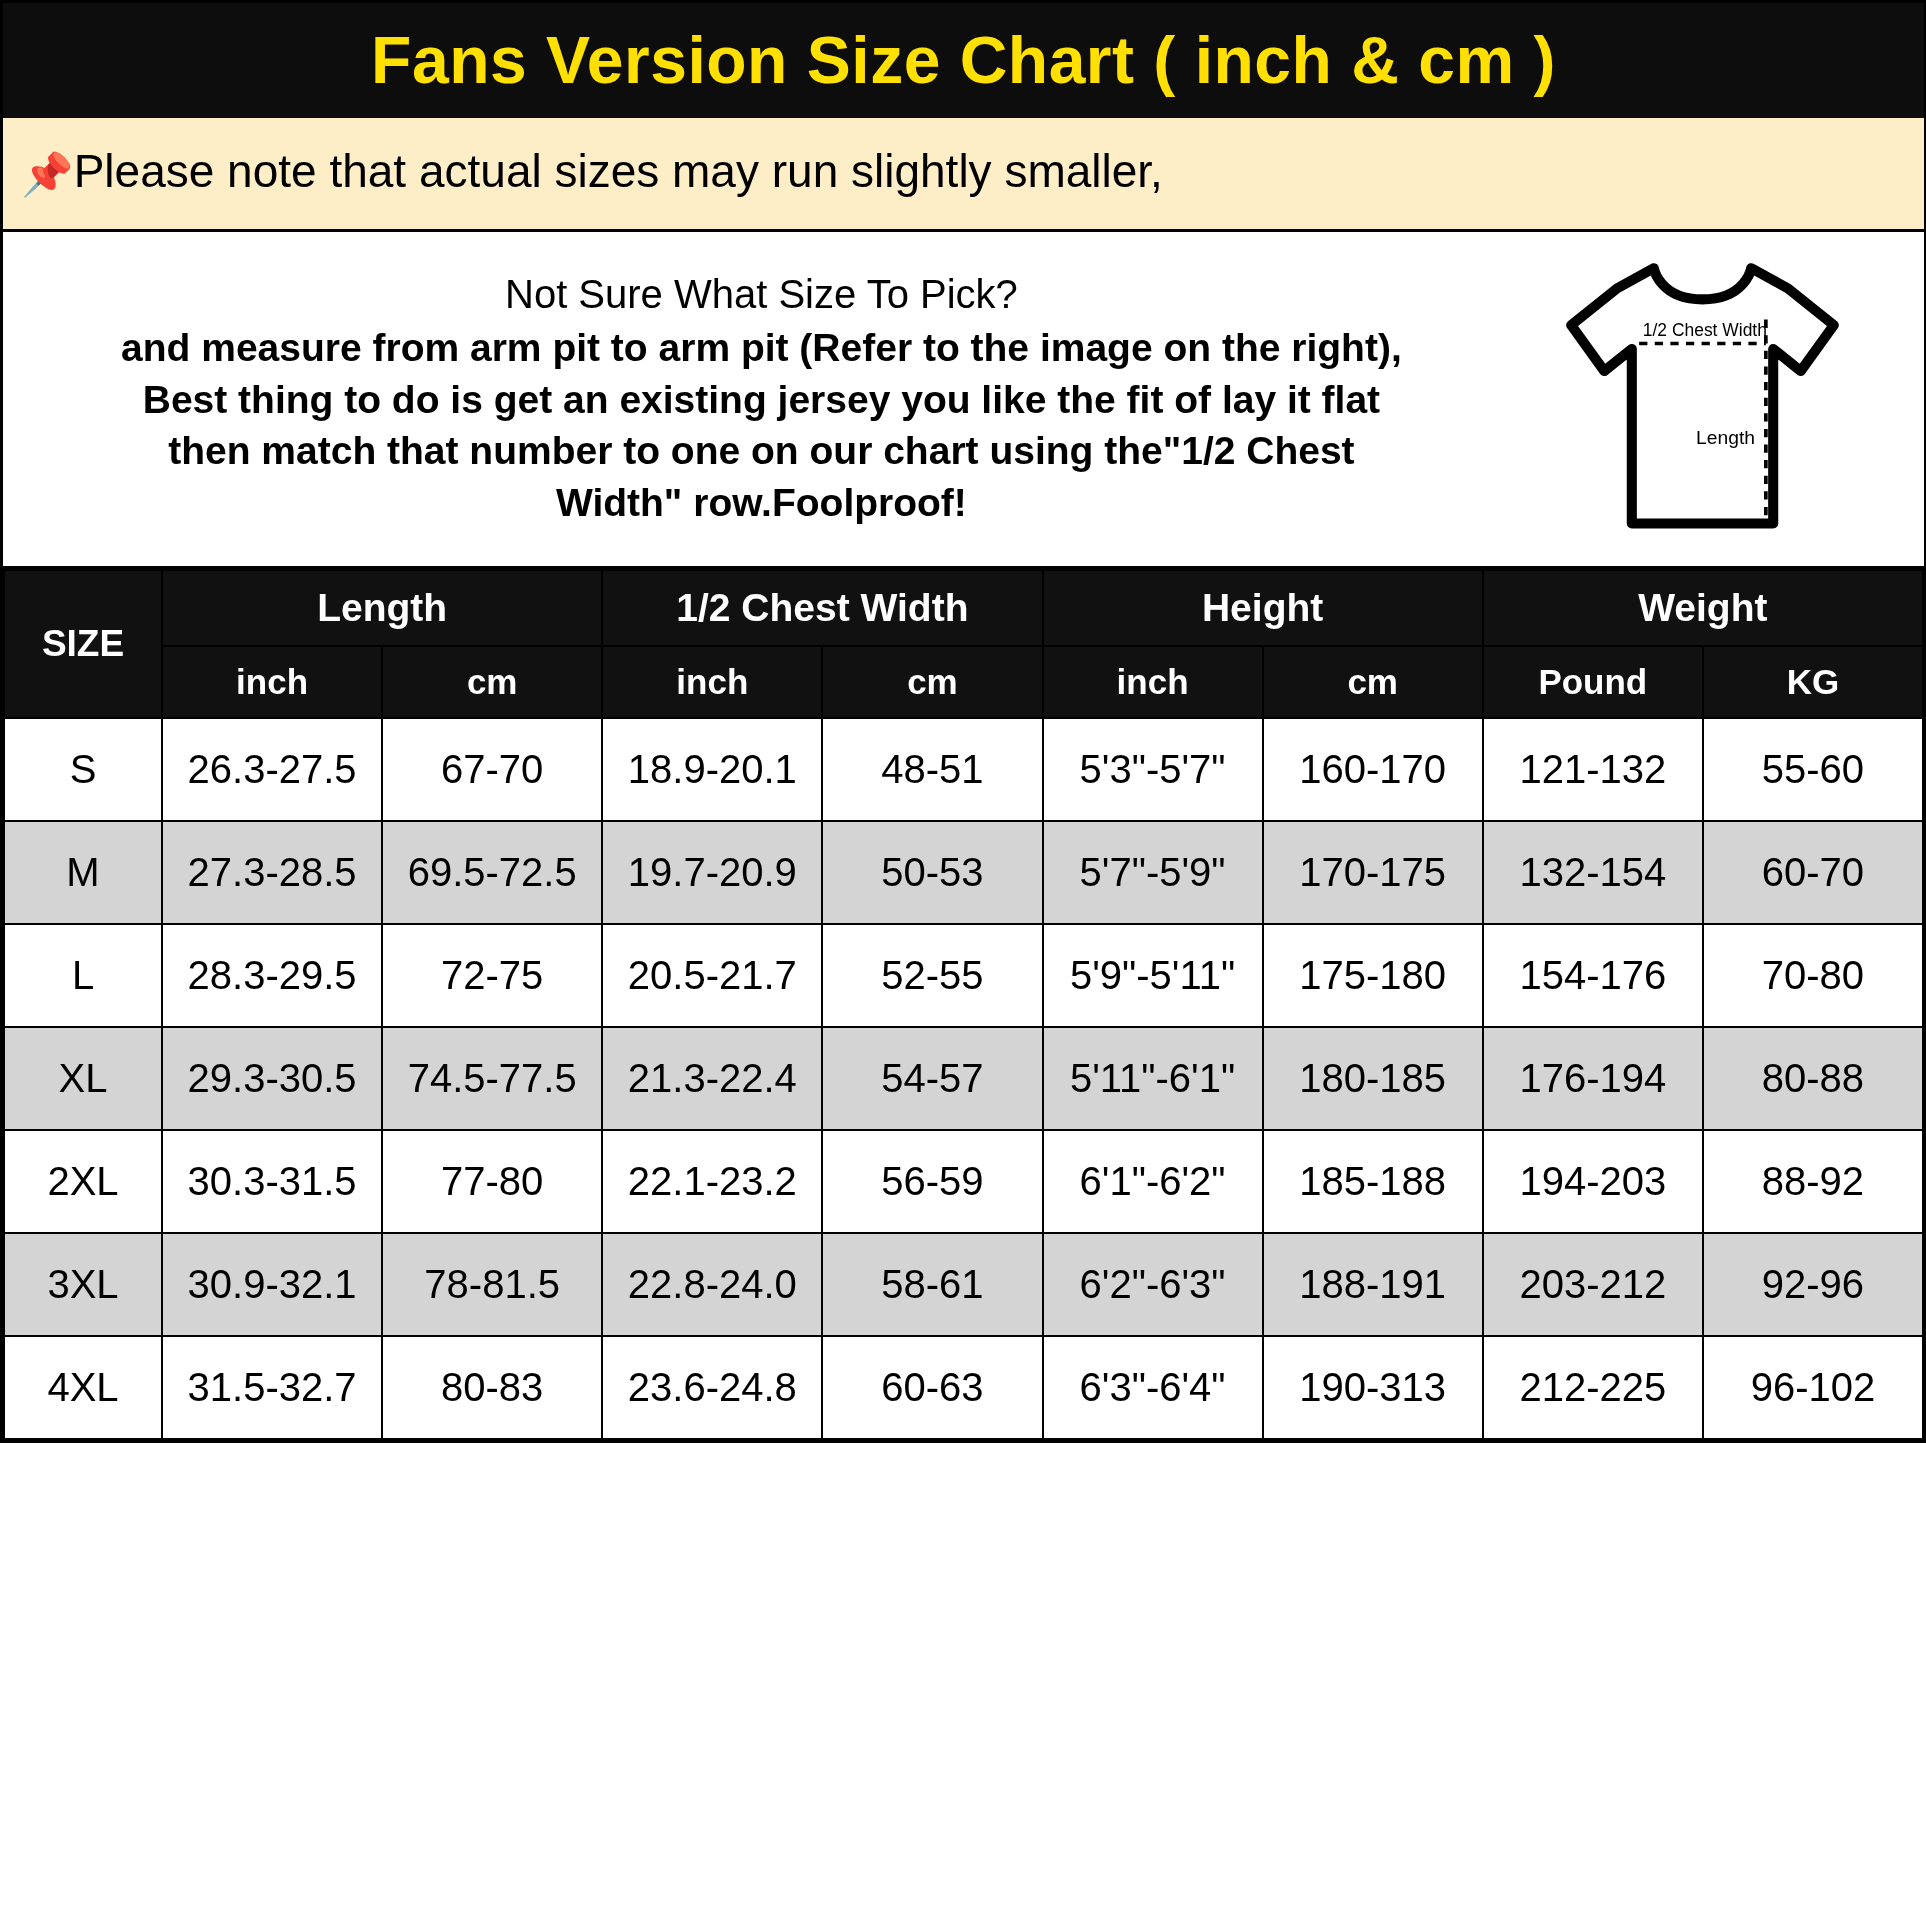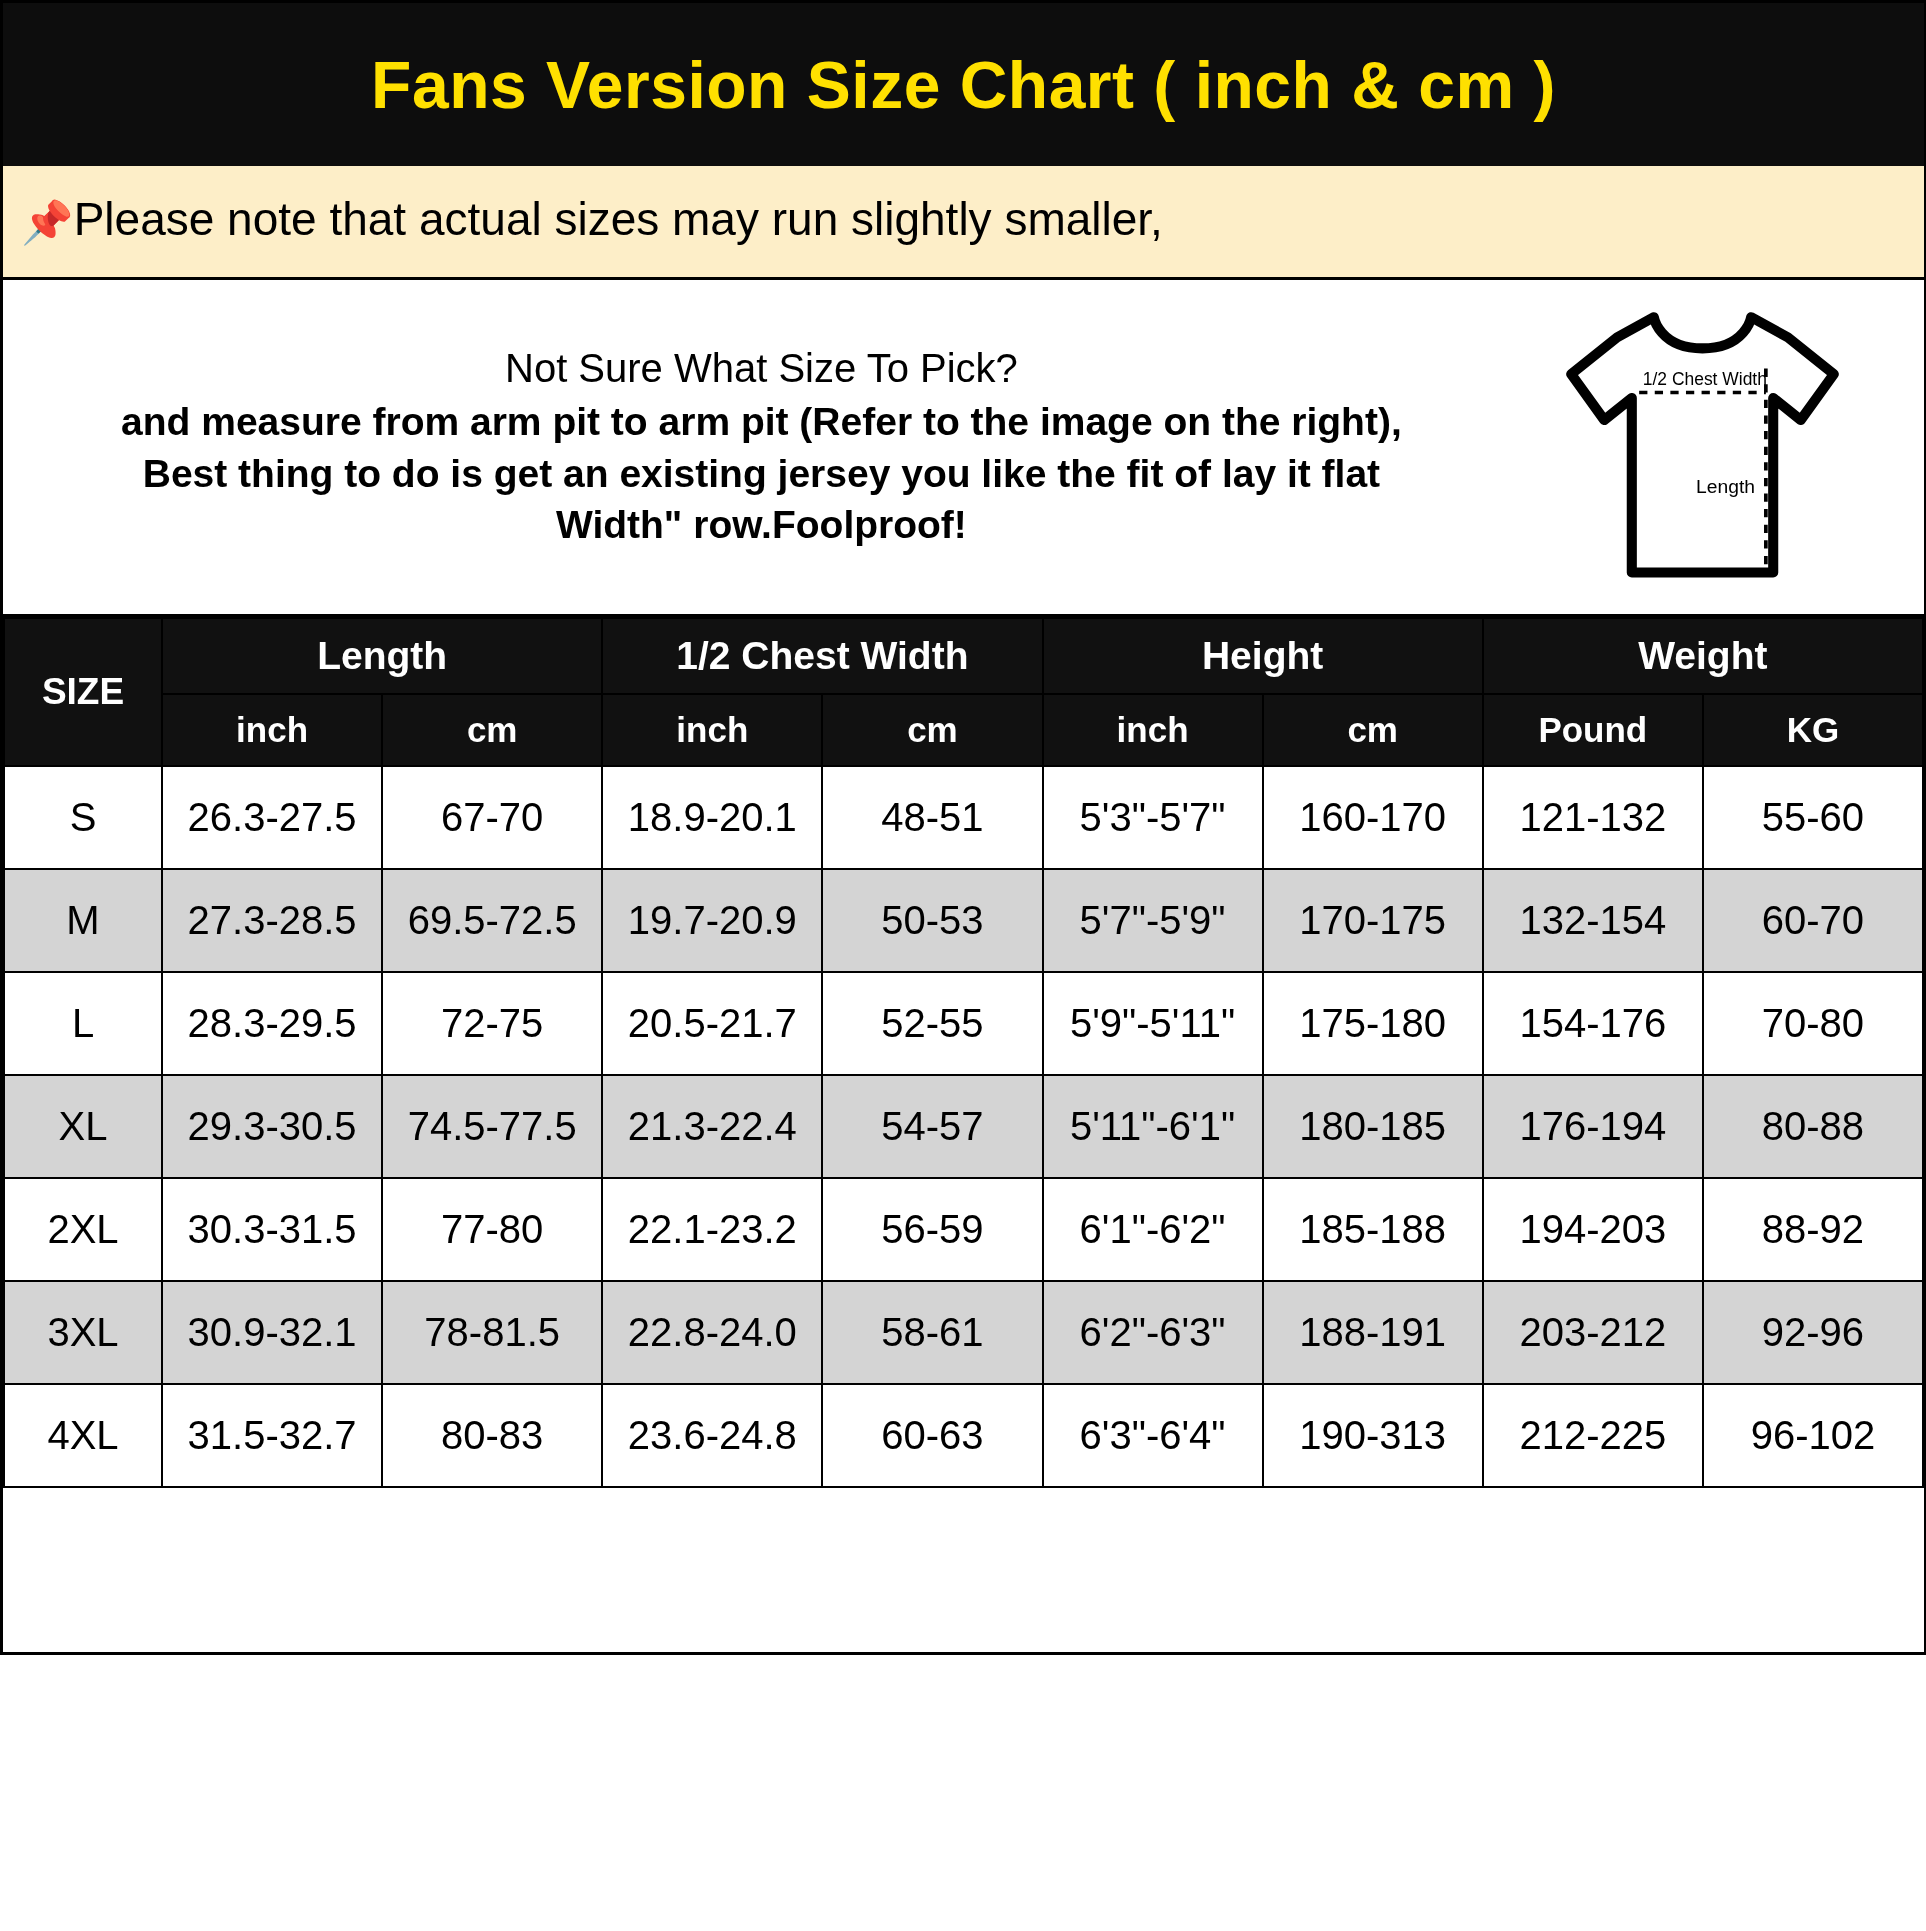--- a/index.html
+++ b/index.html
@@ -9,21 +9,21 @@
   }
   body {
     width: 1927px;
     height: 1931px;
     font-family: "Liberation Sans", sans-serif;
     color: #000000;
     overflow: hidden;
   }
   .page {
     width: 1927px;
-    height: 1655px;
+    height: 1443px;
     box-sizing: border-box;
     display: flex;
     flex-direction: column;
     border: 3.7px solid #000;
   }
 
   
   .title-bar {
     background: #0d0d0d;
     height: 163px;
@@ -148,20 +148,21 @@
     <div class="note-line">
       <span class="pin-icon">📌</span><span>Please note that actual sizes may run slightly smaller,</span>
     </div>
   </div>
 
   <div class="help-section">
     <div class="help-text">
       <div class="help-head">Not Sure What Size To Pick?</div>
       <div class="help-body">and measure from arm pit to arm pit (Refer to the image on the right),</div>
       <div class="help-body">Best thing to do is get an existing jersey you like the fit of lay it flat</div>
+      <div class="help-body">then match that number to one on our chart using the"1/2 Chest</div>
       <div class="help-body">Width" row.Foolproof!</div>
     </div>
     <div class="tee-wrap">
       <svg width="303" height="303" viewBox="0 0 330 330">
         <path d="M112 22 L72 44 L22 84 L58 134 L88 110 L88 300 L242 300 L242 110 L272 134 L308 84 L258 44 L218 22
                  C218 22 212 56 165 56 C118 56 112 22 112 22 Z" fill="#ffffff" stroke="#000000" stroke-width="11" stroke-linejoin="round"></path>
         <line x1="96" y1="104" x2="234" y2="104" stroke="#000" stroke-width="4" stroke-dasharray="9,8"></line>
         <line x1="234" y1="78" x2="234" y2="296" stroke="#000" stroke-width="4" stroke-dasharray="9,8"></line>
         <text x="100" y="96" font-family="Liberation Sans, sans-serif" font-size="19" fill="#000">1/2 Chest Width</text>
         <text x="158" y="214" font-family="Liberation Sans, sans-serif" font-size="21" fill="#000">Length</text>

